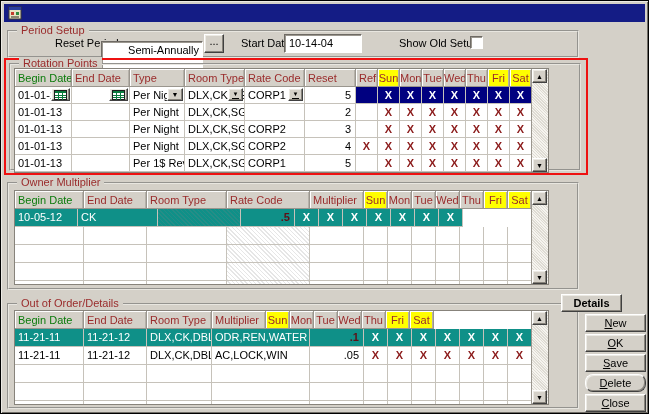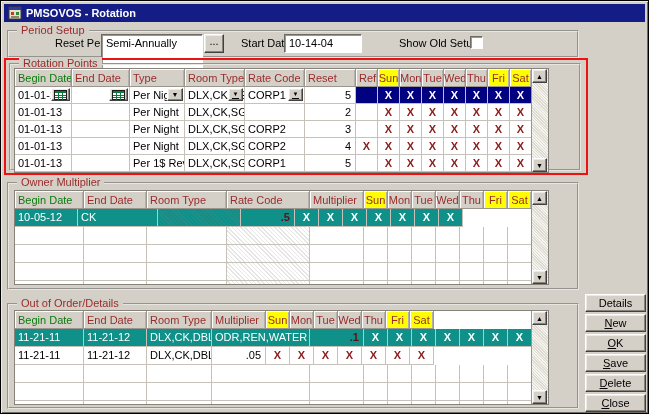--- a/index.html
+++ b/index.html
@@ -81,28 +81,27 @@
   <div class="titlebar">
     <span style="display:inline-flex;">
       <svg width="14" height="14" viewBox="0 0 14 14">
         <rect x="1" y="1" width="12" height="12" fill="#e7e3c4" stroke="#403c34"></rect>
         <rect x="1" y="1" width="12" height="3" fill="#2a3e9e"></rect>
         <rect x="3" y="6" width="3" height="3" fill="#c23a2e"></rect>
         <rect x="8" y="6" width="3" height="3" fill="#2d8a3c"></rect>
         <rect x="3" y="10" width="8" height="2" fill="#8a8670"></rect>
       </svg>
     </span>
-    <span>PMSOVOS - Rotation</span>
   </div>
 
   <div class="groupbox" style="left:6px;top:29px;width:572px;height:28px;">
     <span class="gb-label">Period Setup</span>
   </div>
   <span class="lbl" style="left:54px;top:36px;">Reset Period</span>
-  <div class="field" style="left:100px;top:33px;width:102px;height:35px;z-index:2;">Semi-Annually</div>
+  <div class="field" style="left:100px;top:40px;width:102px;height:35px;z-index:2;text-align:right;">Semi-Annually</div>
   <div class="btn3d" style="position:absolute;left:203px;top:33px;width:20px;height:19px;z-index:2;line-height:13px;">...</div>
   <span class="lbl" style="left:240px;top:36px;">Start Date</span>
   <div class="field" style="left:283px;top:33px;width:78px;height:19px;z-index:2;">10-14-04</div>
   <span class="lbl" style="left:398px;top:36px;">Show Old Setup</span>
   <span class="checkbox" style="left:469px;top:35px;z-index:2;"></span>
 
   <div class="hlbox" style="left:3px;top:57px;width:584px;height:117px;"></div>
 
   <div class="groupbox" style="left:8px;top:62px;width:572px;height:108px;z-index:6;">
     <span class="gb-label">Rotation Points</span>
@@ -346,20 +345,21 @@
           <div class="cell c teal xw" style="flex: 0 0 24px;">X</div>
           <div class="cell c teal xw" style="flex: 0 0 24px;">X</div>
           <div class="cell c teal xw" style="flex: 0 0 24px;">X</div>
           <div class="cell c teal xw" style="flex: 0 0 24px;">X</div>
           <div class="cell c teal xw" style="flex: 0 0 24px;">X</div>
         </div>
         <div class="grid-row" style="height: 18px;">
           <div class="cell" style="flex: 0 0 69px;">11-21-11</div>
           <div class="cell" style="flex: 0 0 63px;">11-21-12</div>
           <div class="cell" style="flex: 0 0 65px;">DLX,CK,DBL</div>
+          <div class="cell" style="flex: 0 0 98px;">AC,LOCK,WIN</div>
           <div class="cell r" style="flex: 0 0 54px;">.05</div>
           <div class="cell c xr" style="flex: 0 0 24px;">X</div>
           <div class="cell c xr" style="flex: 0 0 24px;">X</div>
           <div class="cell c xr" style="flex: 0 0 24px;">X</div>
           <div class="cell c xr" style="flex: 0 0 24px;">X</div>
           <div class="cell c xr" style="flex: 0 0 24px;">X</div>
           <div class="cell c xr" style="flex: 0 0 24px;">X</div>
           <div class="cell c xr" style="flex: 0 0 24px;">X</div>
         </div>
         <div class="grid-row" style="height: 18px;">
@@ -405,21 +405,21 @@
           <div class="cell c" style="flex: 0 0 24px;"></div>
         </div>
       </div>
     <div class="sb">
       <div class="btn3d sb-btn sb-up">▲</div>
       <div class="btn3d sb-btn sb-dn">▼</div>
     </div>
   </div>
 
   <div id="button-stack">
-      <div class="btn3d abtn" style="left: 584px; top: 293px;">Details</div>
+      <div class="btn3d abtn" style="left: 560px; top: 293px; font-weight: bold;">Details</div>
       <div class="btn3d abtn" style="left: 584px; top: 313px;"><u>N</u>ew</div>
       <div class="btn3d abtn" style="left: 584px; top: 333px;"><u>O</u>K</div>
       <div class="btn3d abtn" style="left: 584px; top: 353px;"><u>S</u>ave</div>
-      <div class="btn3d abtn" style="left: 584px; top: 373px;"><u>D</u>elete</div>
+      <div class="btn3d abtn" style="left: 584px; top: 373px; border-radius: 8px;"><u>D</u>elete</div>
       <div class="btn3d abtn" style="left: 584px; top: 393px;"><u>C</u>lose</div>
     </div>
 
 </div>
 
 </body></html>

